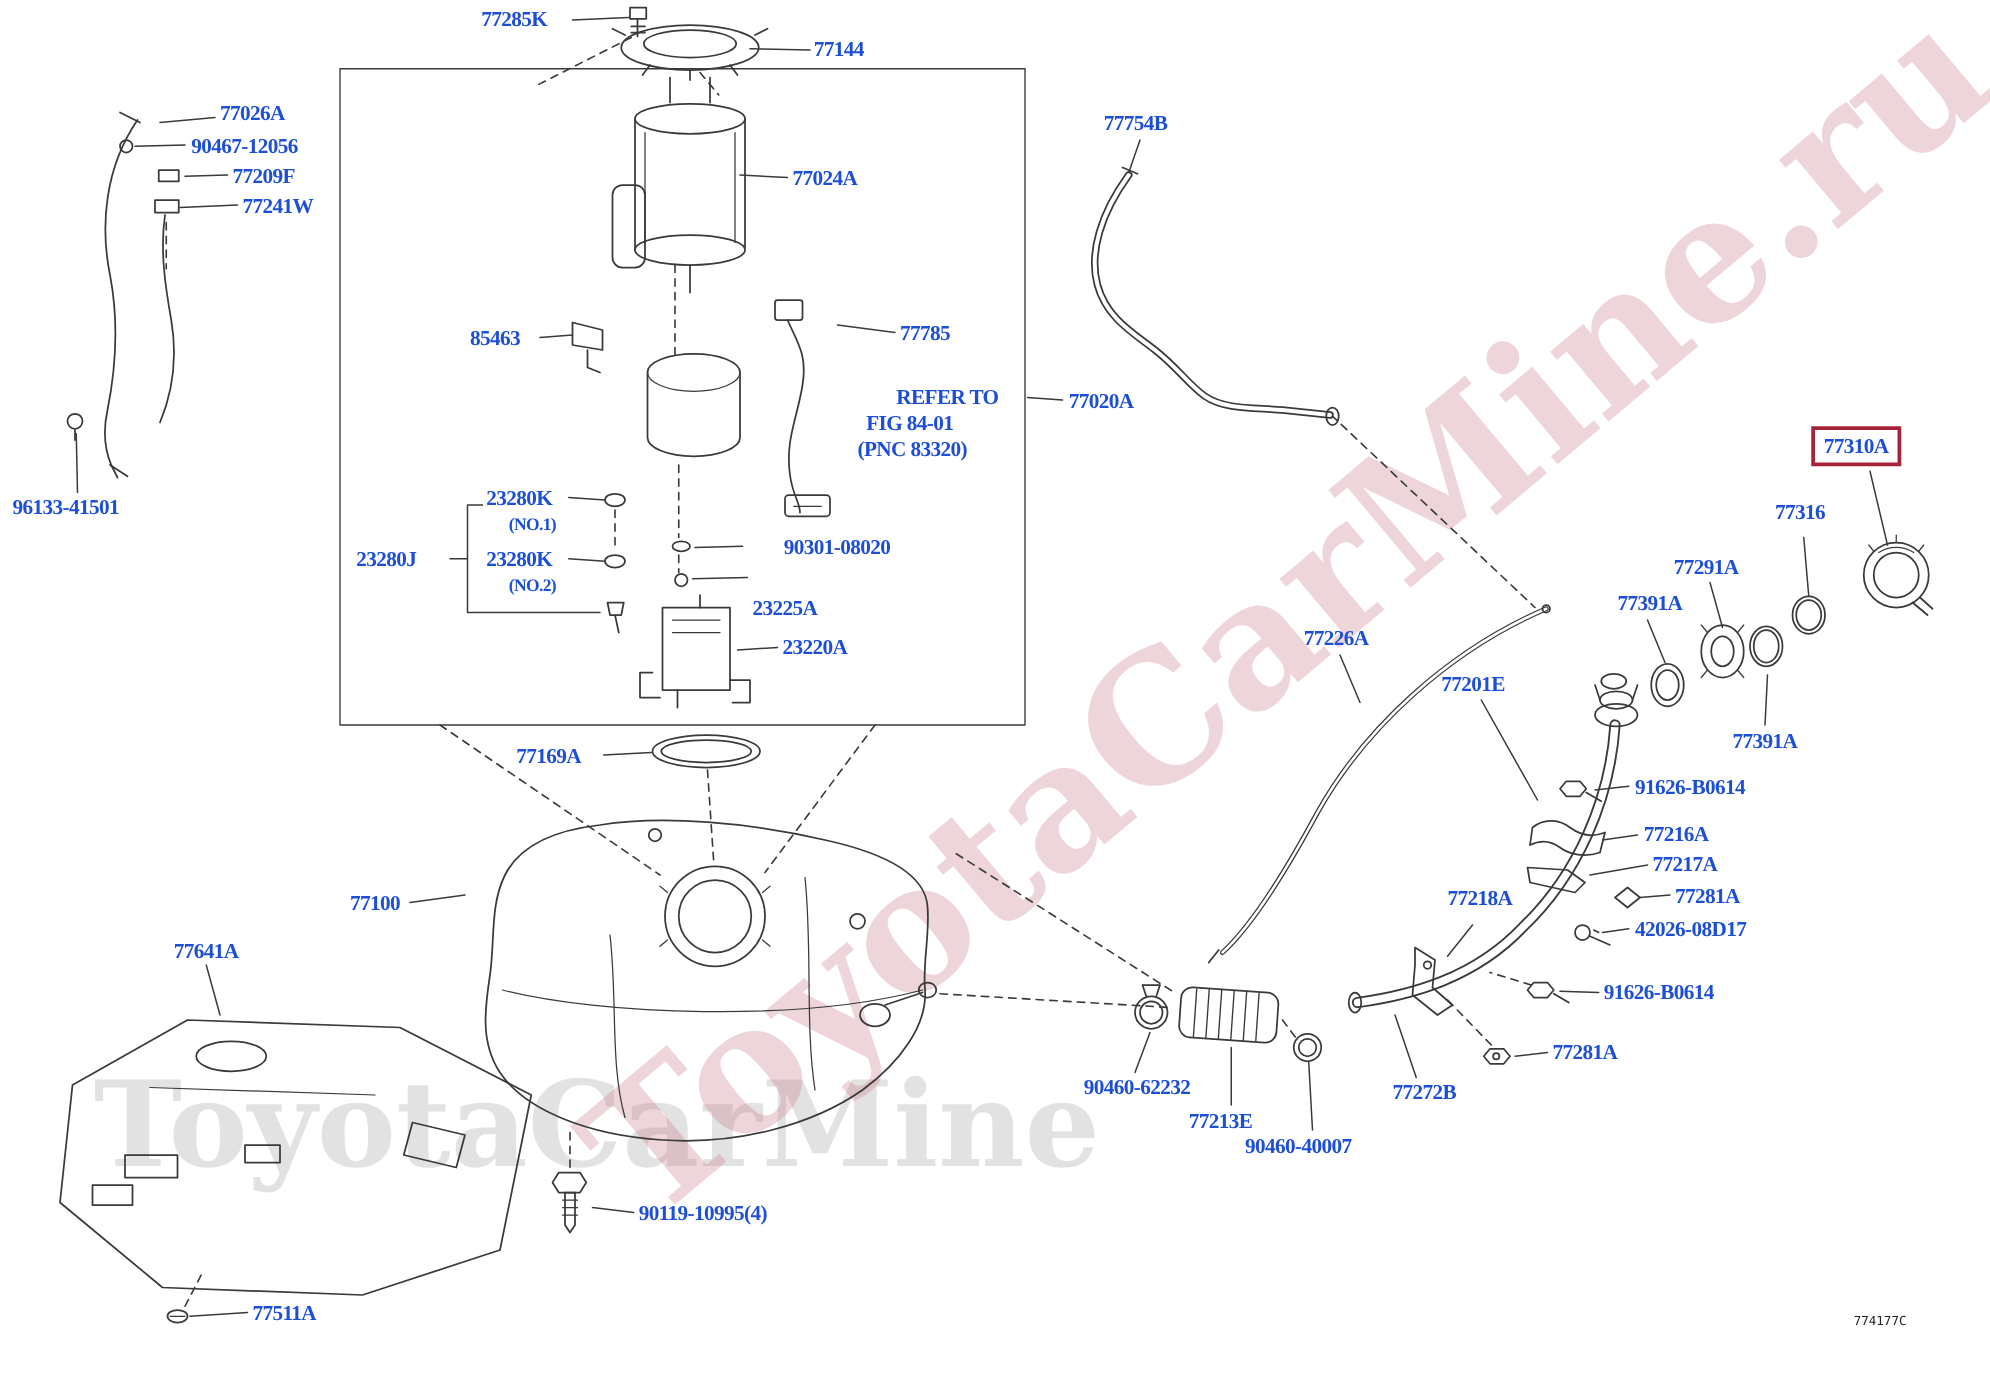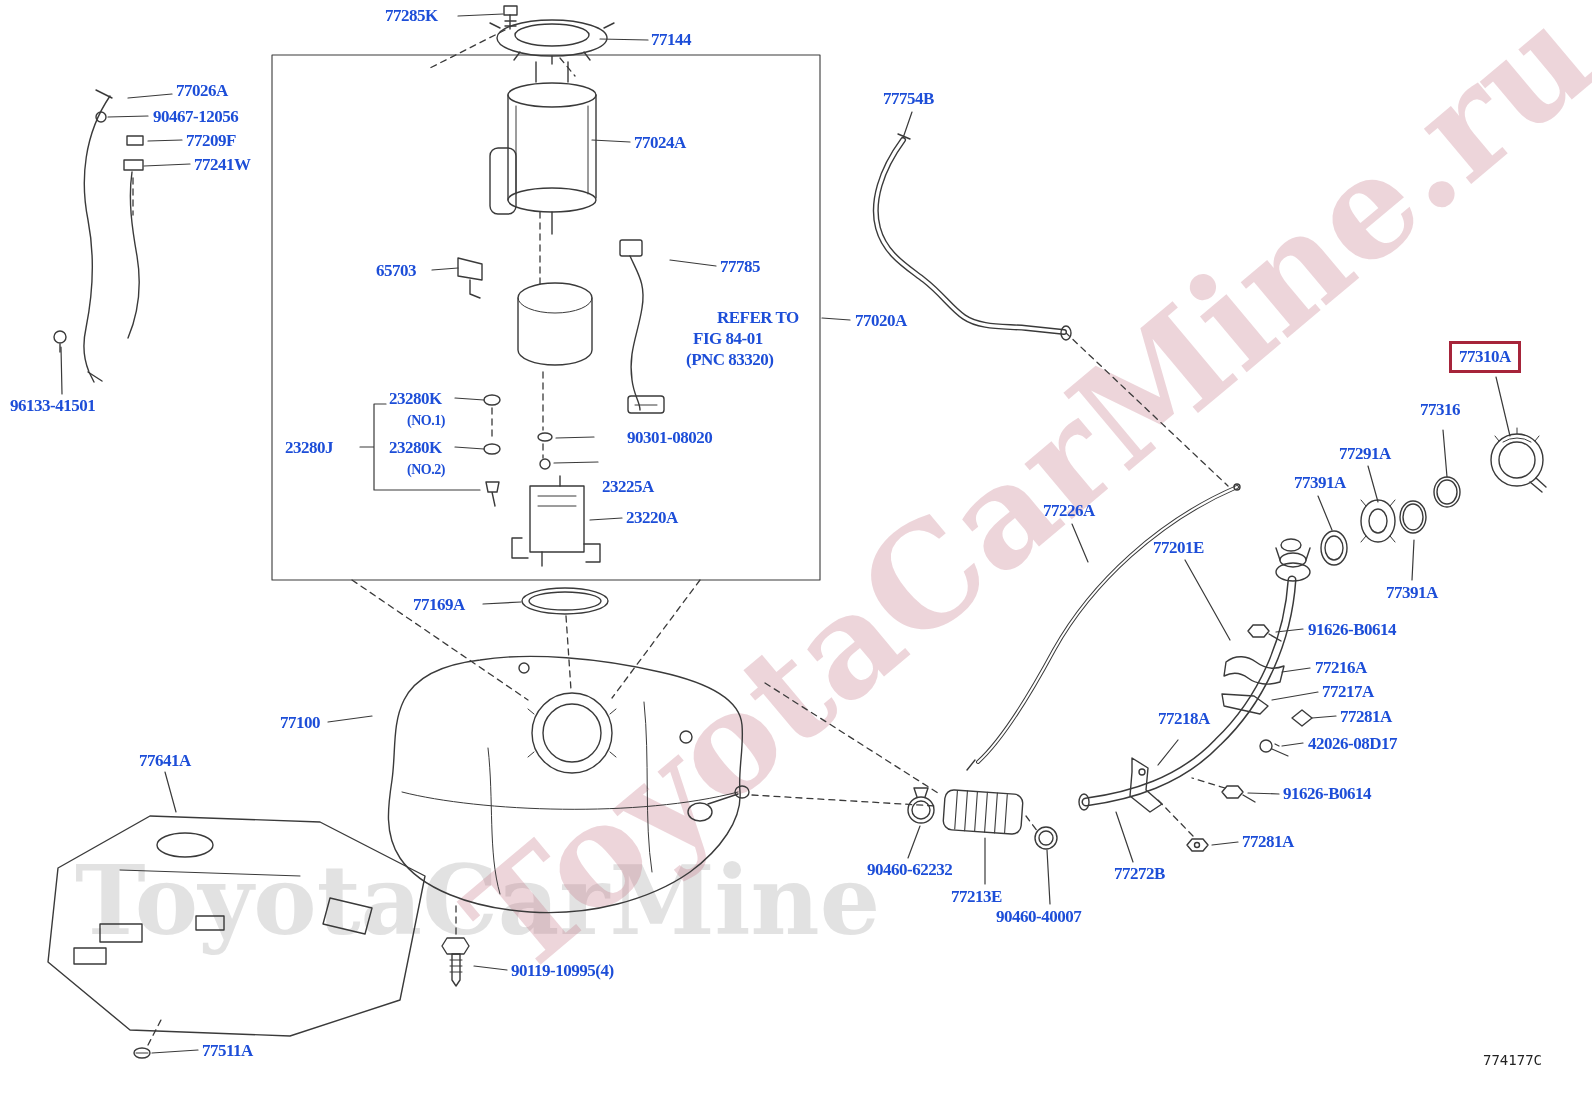--- a/index.html
+++ b/index.html
@@ -48,21 +48,21 @@
     font-weight: 700;
     font-size: 95px;
     color: rgba(150, 150, 150, 0.28);
     white-space: nowrap;
     pointer-events: none;
   }
   .footer-code {
     position: absolute;
     left: 1483px; top: 1052px;
     font-family: "DejaVu Sans Mono", monospace;
-    font-size: 14px;
+    font-size: 10px;
     color: #222222;
   }
 </style>
 </head>
 <body>
 
 <div class="stage">
 
   <div class="watermark-horizontal">ToyotaCarMine</div>
   <div class="watermark-diagonal">ToyotaCarMine.ru</div>
@@ -273,21 +273,21 @@
 
   <div id="labels-layer" class="labels-layer">
       <span class="part-label" style="left: 385px; top: 6px;">77285K</span>
       <span class="part-label" style="left: 651px; top: 30px;">77144</span>
       <span class="part-label" style="left: 176px; top: 81px;">77026A</span>
       <span class="part-label" style="left: 153px; top: 107px;">90467-12056</span>
       <span class="part-label" style="left: 186px; top: 131px;">77209F</span>
       <span class="part-label" style="left: 194px; top: 155px;">77241W</span>
       <span class="part-label" style="left: 634px; top: 133px;">77024A</span>
       <span class="part-label" style="left: 883px; top: 89px;">77754B</span>
-      <span class="part-label" style="left: 376px; top: 261px;">65703</span>
+      <span class="part-label" style="left: 376px; top: 261px;">85463</span>
       <span class="part-label" style="left: 720px; top: 257px;">77785</span>
       <span class="part-label" style="left: 717px; top: 308px;">REFER TO</span>
       <span class="part-label" style="left: 693px; top: 329px;">FIG 84-01</span>
       <span class="part-label" style="left: 686px; top: 350px;">(PNC 83320)</span>
       <span class="part-label" style="left: 855px; top: 311px;">77020A</span>
       <span class="part-label" style="left: 389px; top: 389px;">23280K</span>
       <span class="part-label small" style="left: 407px; top: 412px;">(NO.1)</span>
       <span class="part-label" style="left: 285px; top: 438px;">23280J</span>
       <span class="part-label" style="left: 389px; top: 438px;">23280K</span>
       <span class="part-label small" style="left: 407px; top: 461px;">(NO.2)</span>

